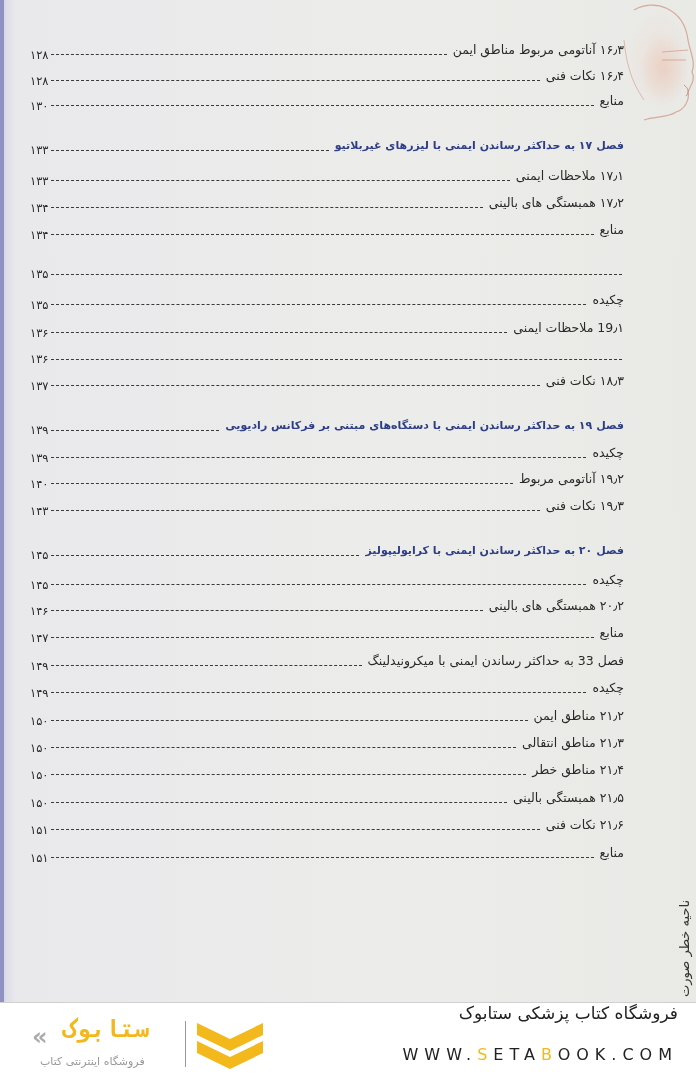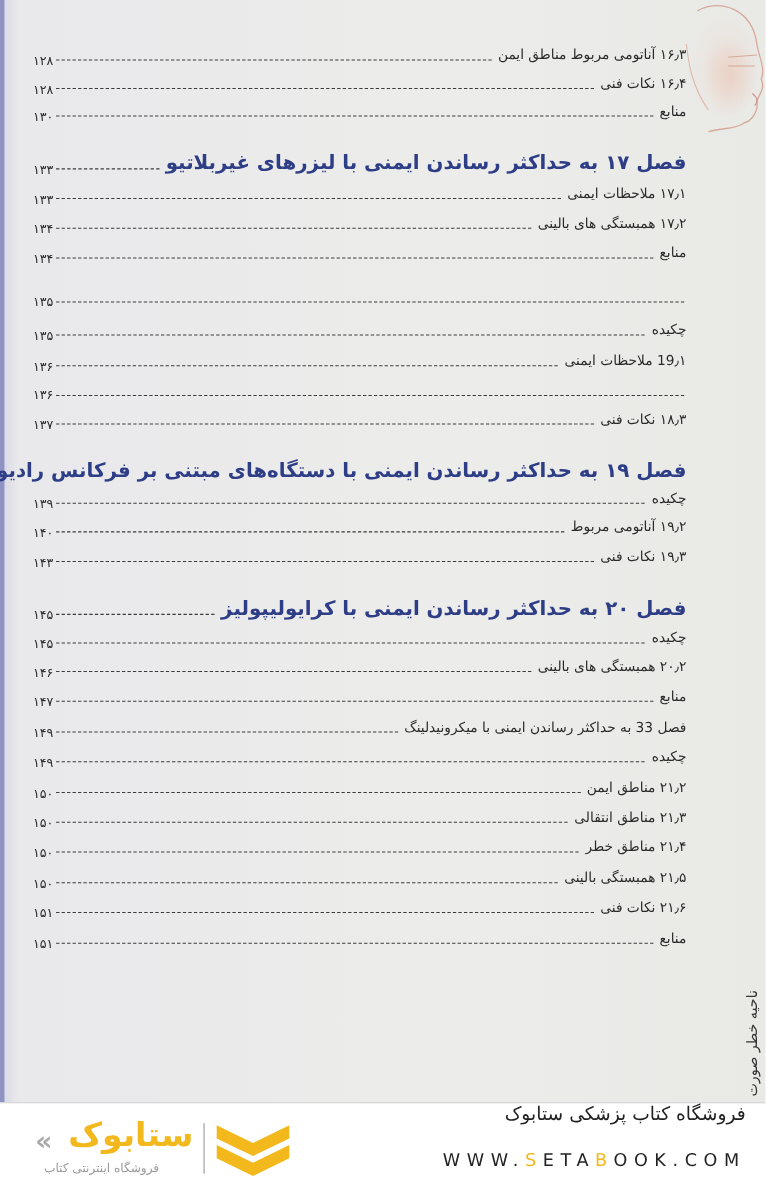--- a/index.html
+++ b/index.html
@@ -28,21 +28,21 @@
   .toc-row {
     position: absolute; left: 30px; right: 72px;
     display: flex; flex-direction: row-reverse; align-items: center;
     direction: ltr;
   }
   .toc-title {
     direction: rtl; white-space: nowrap;
     font-size: 12.5px; color: #2a2a2a; padding-left: 4px;
   }
   .toc-row.chapter .toc-title {
-    font-size: 18px; font-weight: bold; color: #2e3e86;
+    font-size: 11px; font-weight: bold; color: #2e3e86;
   }
   .toc-leader {
     flex: 1; height: 0; border-top: 1.5px dashed #3a3a3a; margin: 0 2px; transform: translateY(5px);
   }
   .toc-page {
     font-size: 11.5px; color: #2a2a2a; white-space: nowrap; transform: translateY(5px);
   }
 
   .side-text {
     position: absolute; right: 4px; top: 900px;
@@ -59,21 +59,21 @@
     font-size: 17px; color: #222;
   }
   .footer-url {
     position: absolute; right: 18px; top: 42px;
     font-size: 16px; letter-spacing: 6px; color: #222; font-family: "DejaVu Sans", sans-serif;
   }
   .footer-url .hl { color: #f2b81c; }
   .logo-chevron { position: absolute; left: 195px; top: 18px; }
   .logo-divider { position: absolute; left: 185px; top: 18px; width: 1px; height: 46px; background: #999; }
   .logo-word {
-    position: absolute; left: 42px; top: 12px; font-size: 30px; font-weight: bold; color: #f2b81c; direction: rtl;
+    position: absolute; left: 42px; top: 12px; font-size: 24px; font-weight: bold; color: #f2b81c; direction: rtl; font-family: Liberation Mono, monospace;
   }
   .logo-arrows { position: absolute; left: 32px; top: 20px; font-size: 24px; color: #aaa; font-weight: bold; }
   .logo-sub {
     position: absolute; left: 40px; top: 52px; font-size: 11px; color: #999; direction: rtl;
   }
 </style>
 </head>
 <body>
 
 <div class="page">

